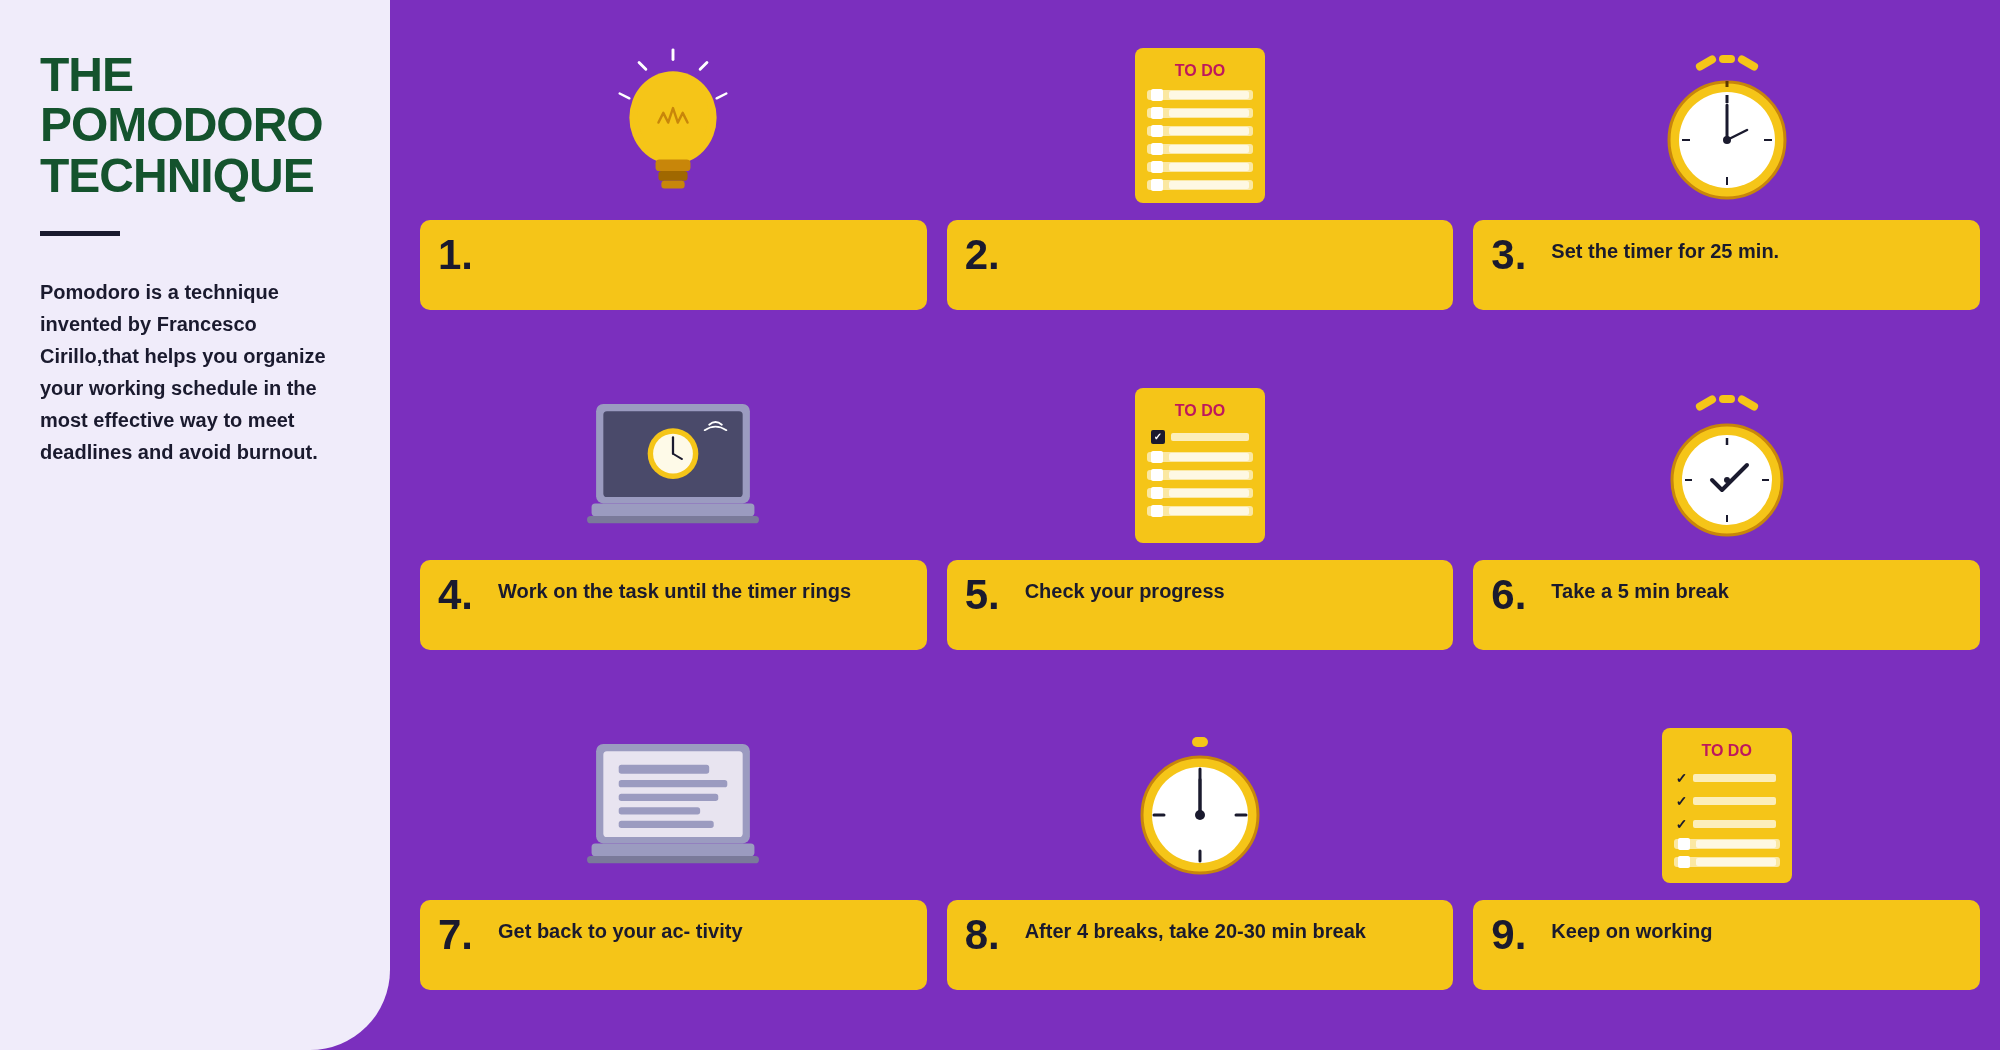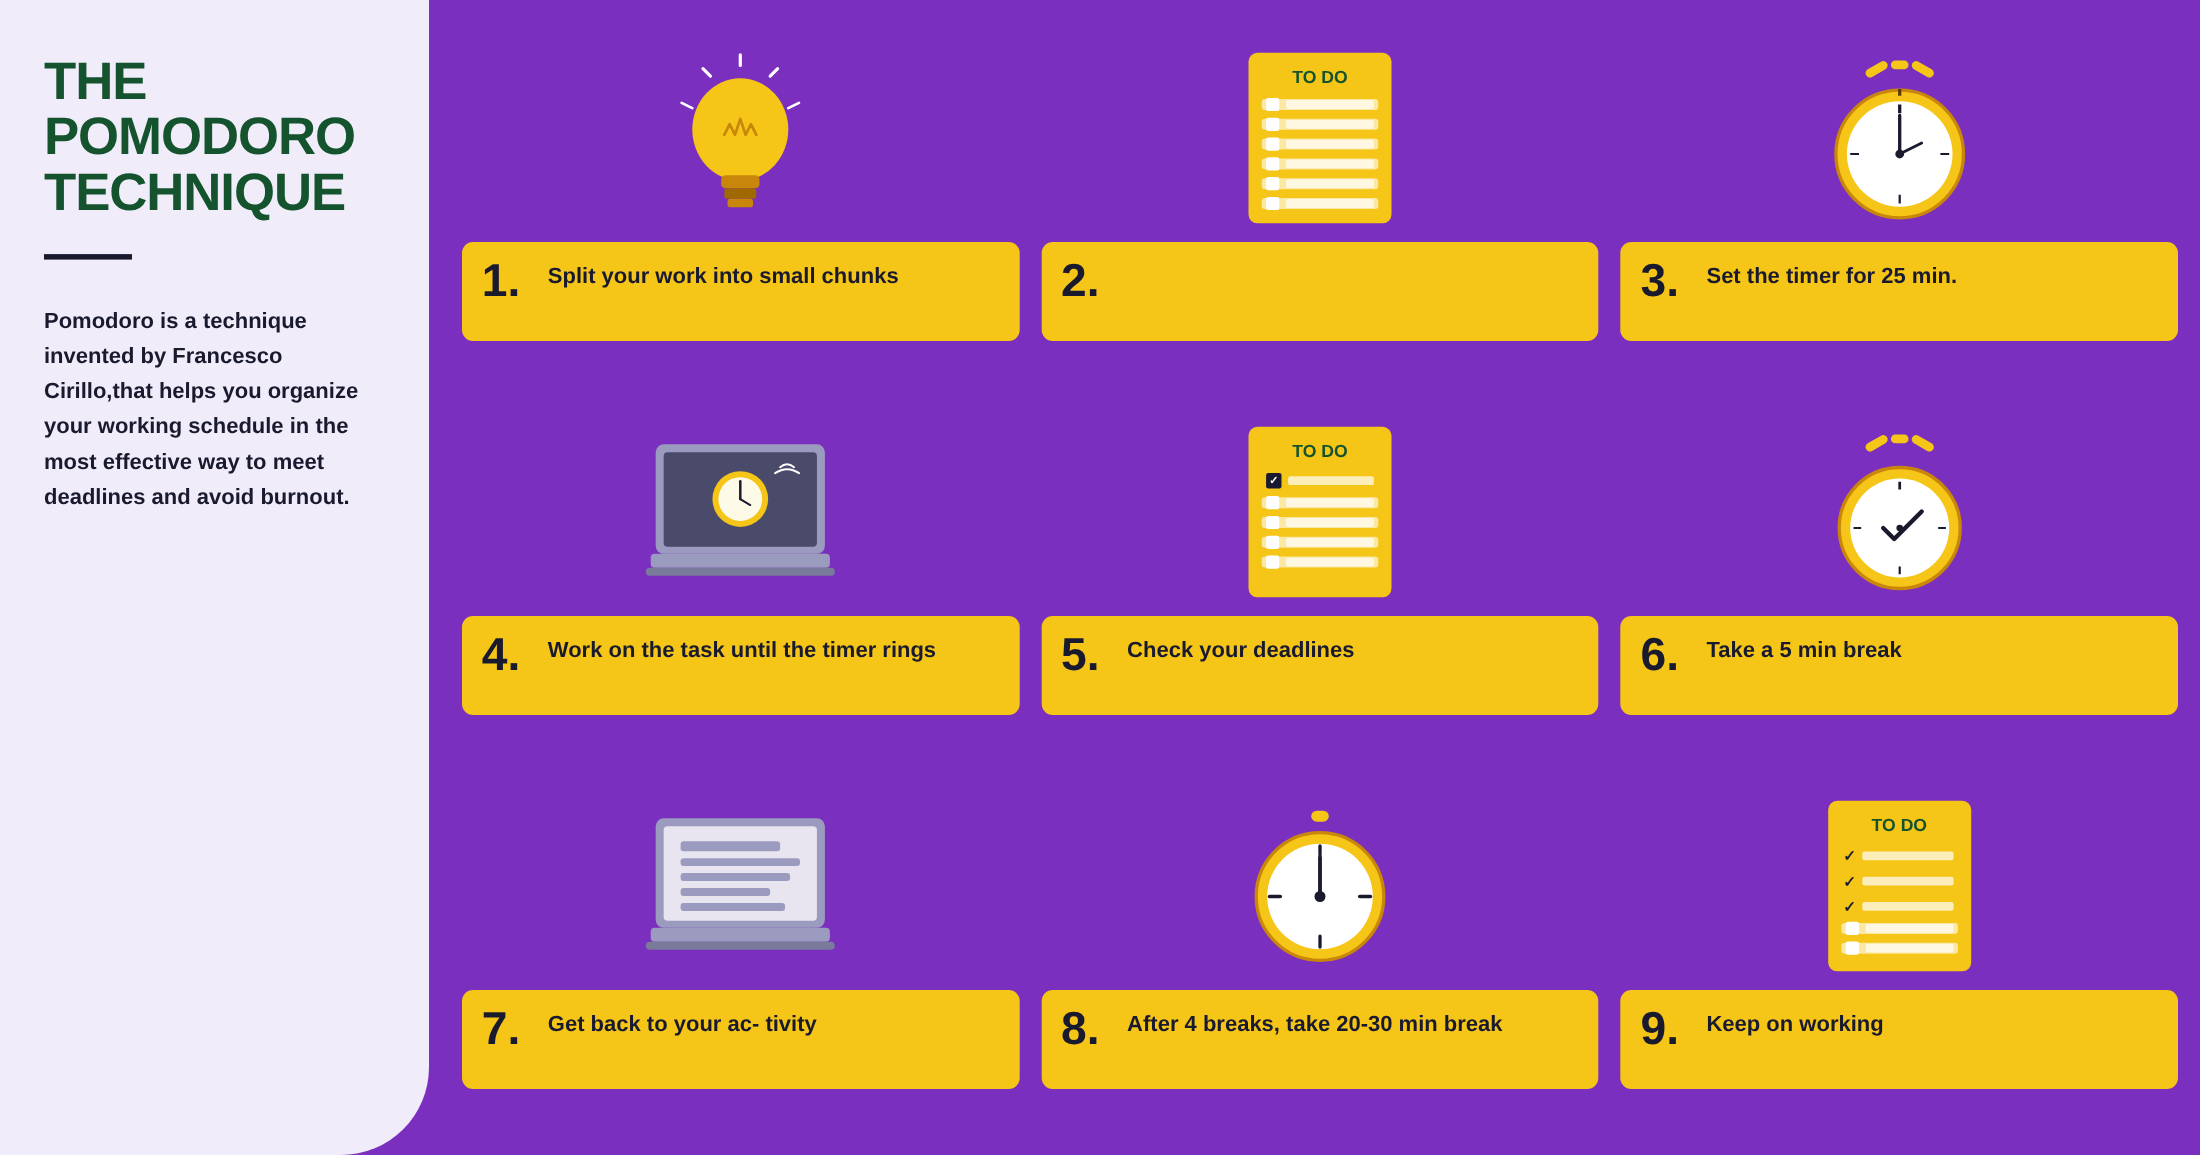--- a/index.html
+++ b/index.html
@@ -124,21 +124,21 @@
       width: 130px;
       height: 155px;
       background: #F5C518;
       border-radius: 8px;
       padding: 14px 12px;
       position: relative;
     }
     .todo-card .todo-header {
       font-size: 16px;
       font-weight: 700;
-      color: #14532d;
+      color: #be185d;
       text-align: center;
       margin-bottom: 10px;
       font-family: Arial, sans-serif;
     }
     .todo-line {
       height: 10px;
       background: rgba(255,255,255,0.6);
       border-radius: 3px;
       margin-bottom: 8px;
       display: flex;
@@ -212,21 +212,20 @@
         <rect x="52" y="118" width="36" height="12" rx="4" fill="#c8860a"></rect>
         <rect x="55" y="130" width="30" height="10" rx="3" fill="#a06800"></rect>
         <rect x="58" y="140" width="24" height="8" rx="3" fill="#c8860a"></rect>
 
         <line x1="115" y1="55" x2="125" y2="50" stroke="white" stroke-width="2.5" stroke-linecap="round"></line>
         <line x1="25" y1="55" x2="15" y2="50" stroke="white" stroke-width="2.5" stroke-linecap="round"></line>
       </svg>
     </div>
     <div class="label-box">
       <div class="step-num"><span>1</span>.</div>
-      <div class="step-text">Split your work into small chunks</div>
     </div>
   </div>
 
   <div class="step-cell">
     <div class="icon-area todo-icon">
       <div class="todo-card">
         <div class="todo-header">TO DO</div>
         <div class="todo-line">
             <div class="checkbox"></div>
             <div class="line-fill"></div>
@@ -341,21 +340,21 @@
             <div class="line-fill"></div>
           </div>
         <div class="todo-line">
             <div class="checkbox"></div>
             <div class="line-fill"></div>
           </div>
       </div>
     </div>
     <div class="label-box">
       <div class="step-num"><span>5</span>.</div>
-      <div class="step-text">Check your deadlines</div>
+      <div class="step-text">Check your progress</div>
     </div>
   </div>
 
   <div class="step-cell">
     <div class="icon-area">
       <svg class="stopwatch-svg" viewBox="0 0 160 160" fill="none" xmlns="http://www.w3.org/2000/svg">
 
         <rect x="72" y="10" width="16" height="8" rx="4" fill="#F5C518"></rect>
         <rect x="48" y="14" width="22" height="8" rx="4" fill="#F5C518" transform="rotate(-30 59 18)"></rect>
         <rect x="90" y="14" width="22" height="8" rx="4" fill="#F5C518" transform="rotate(30 101 18)"></rect>

